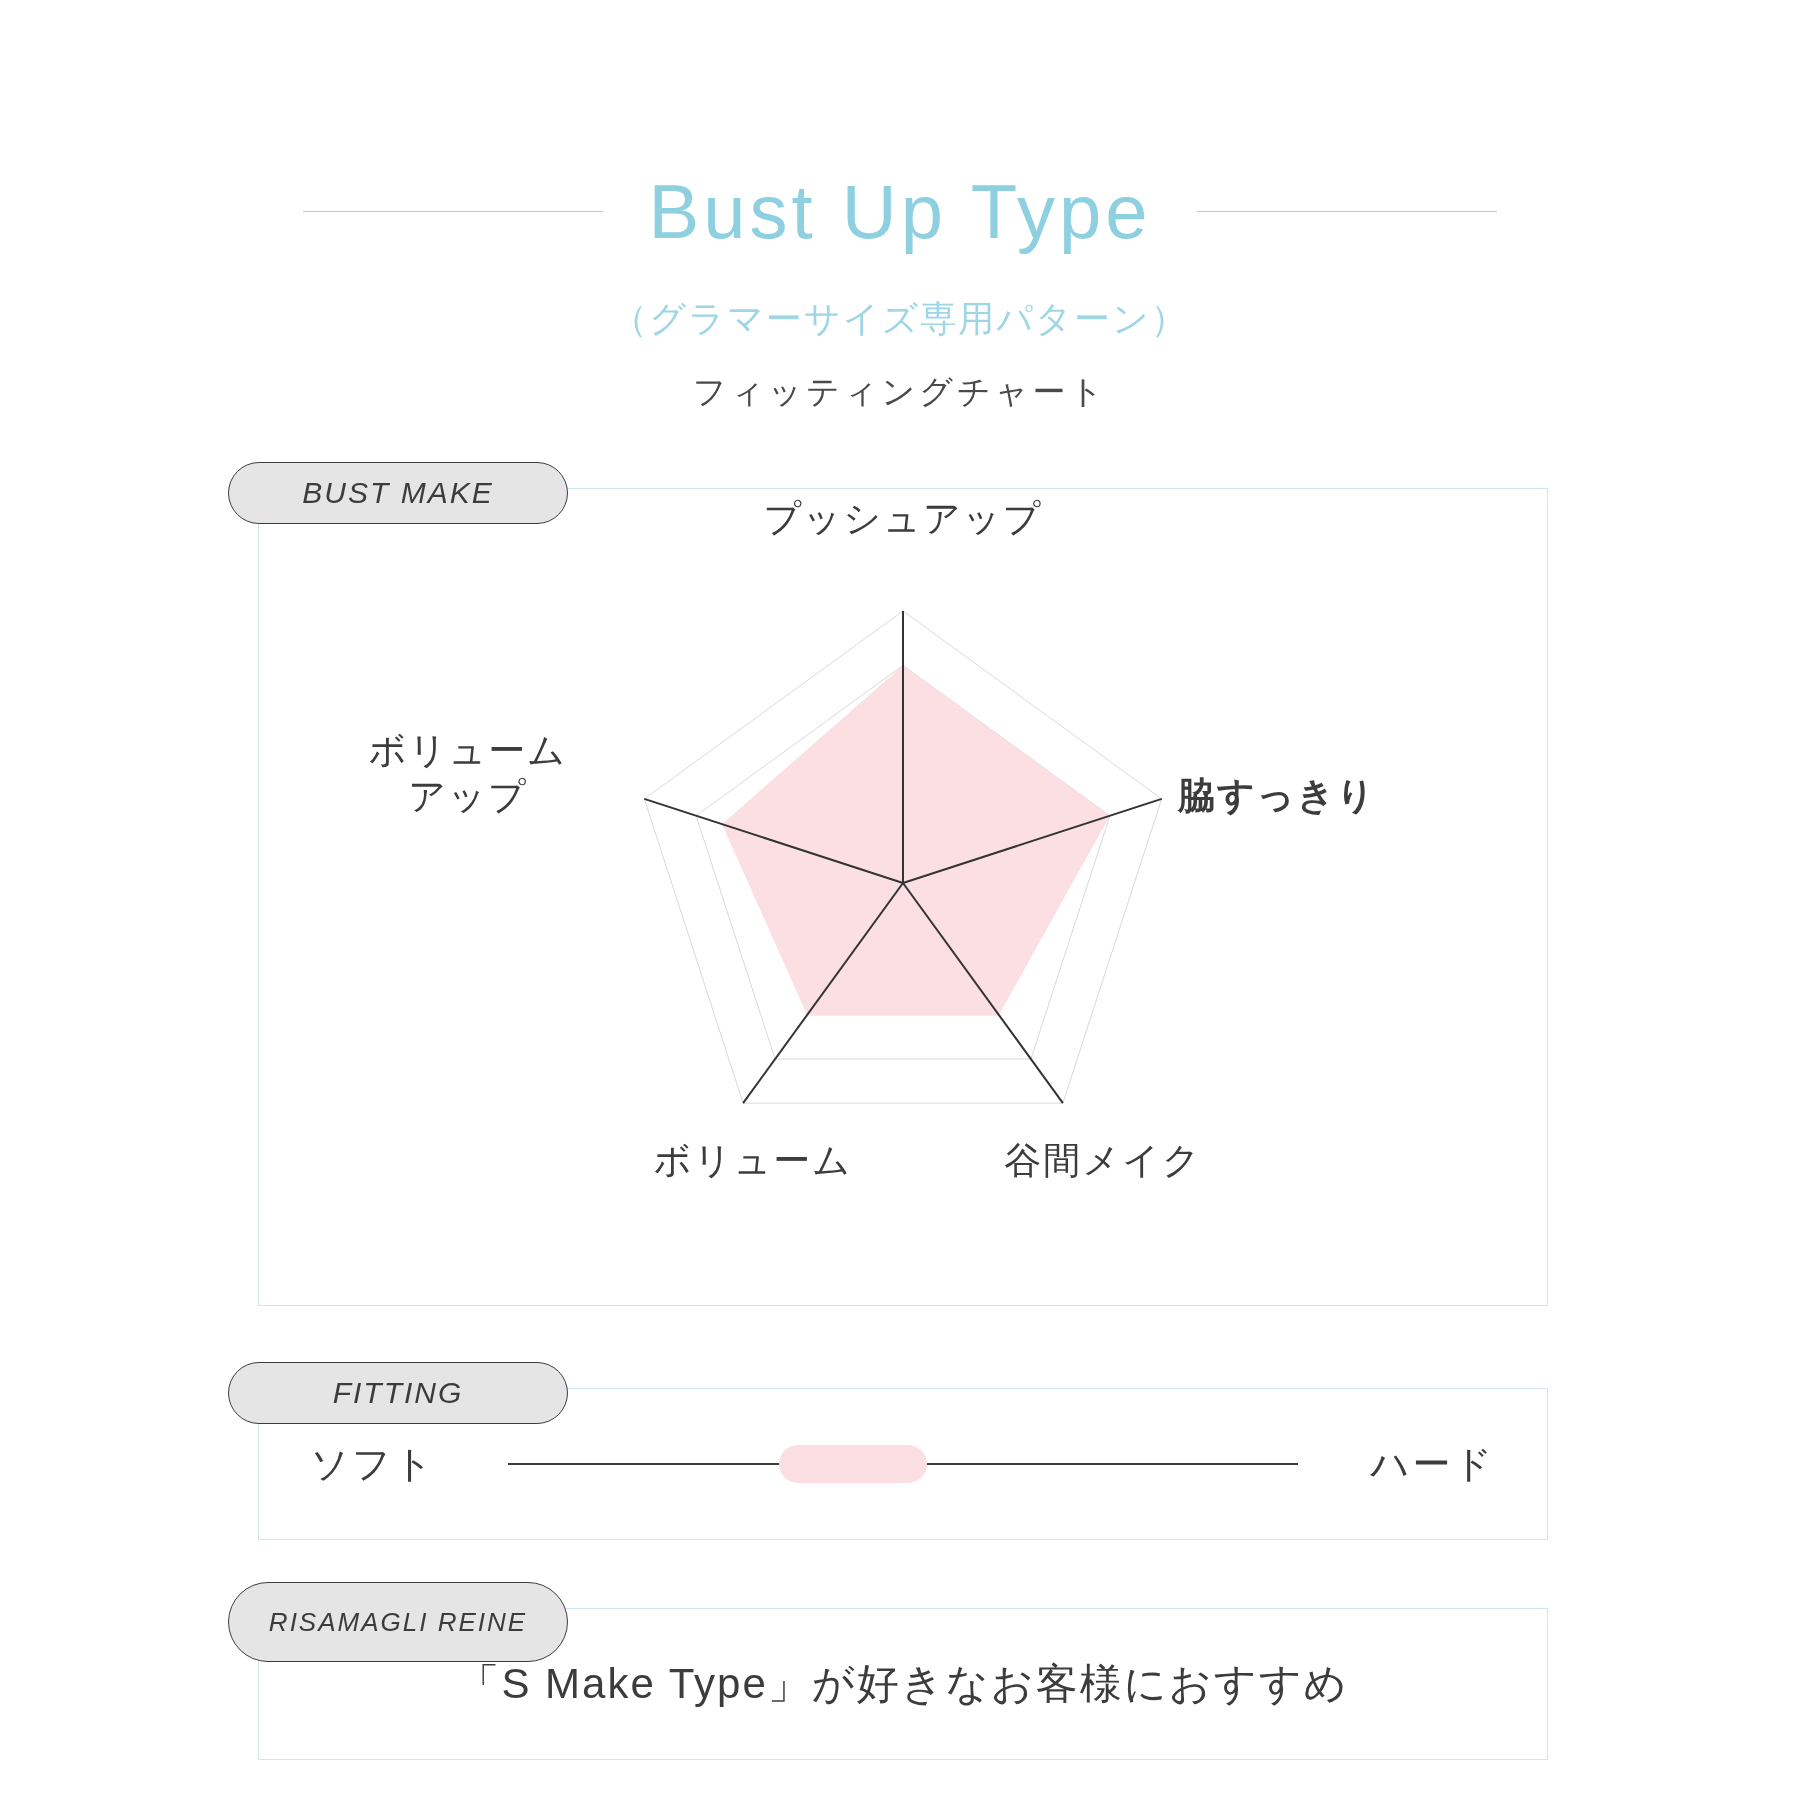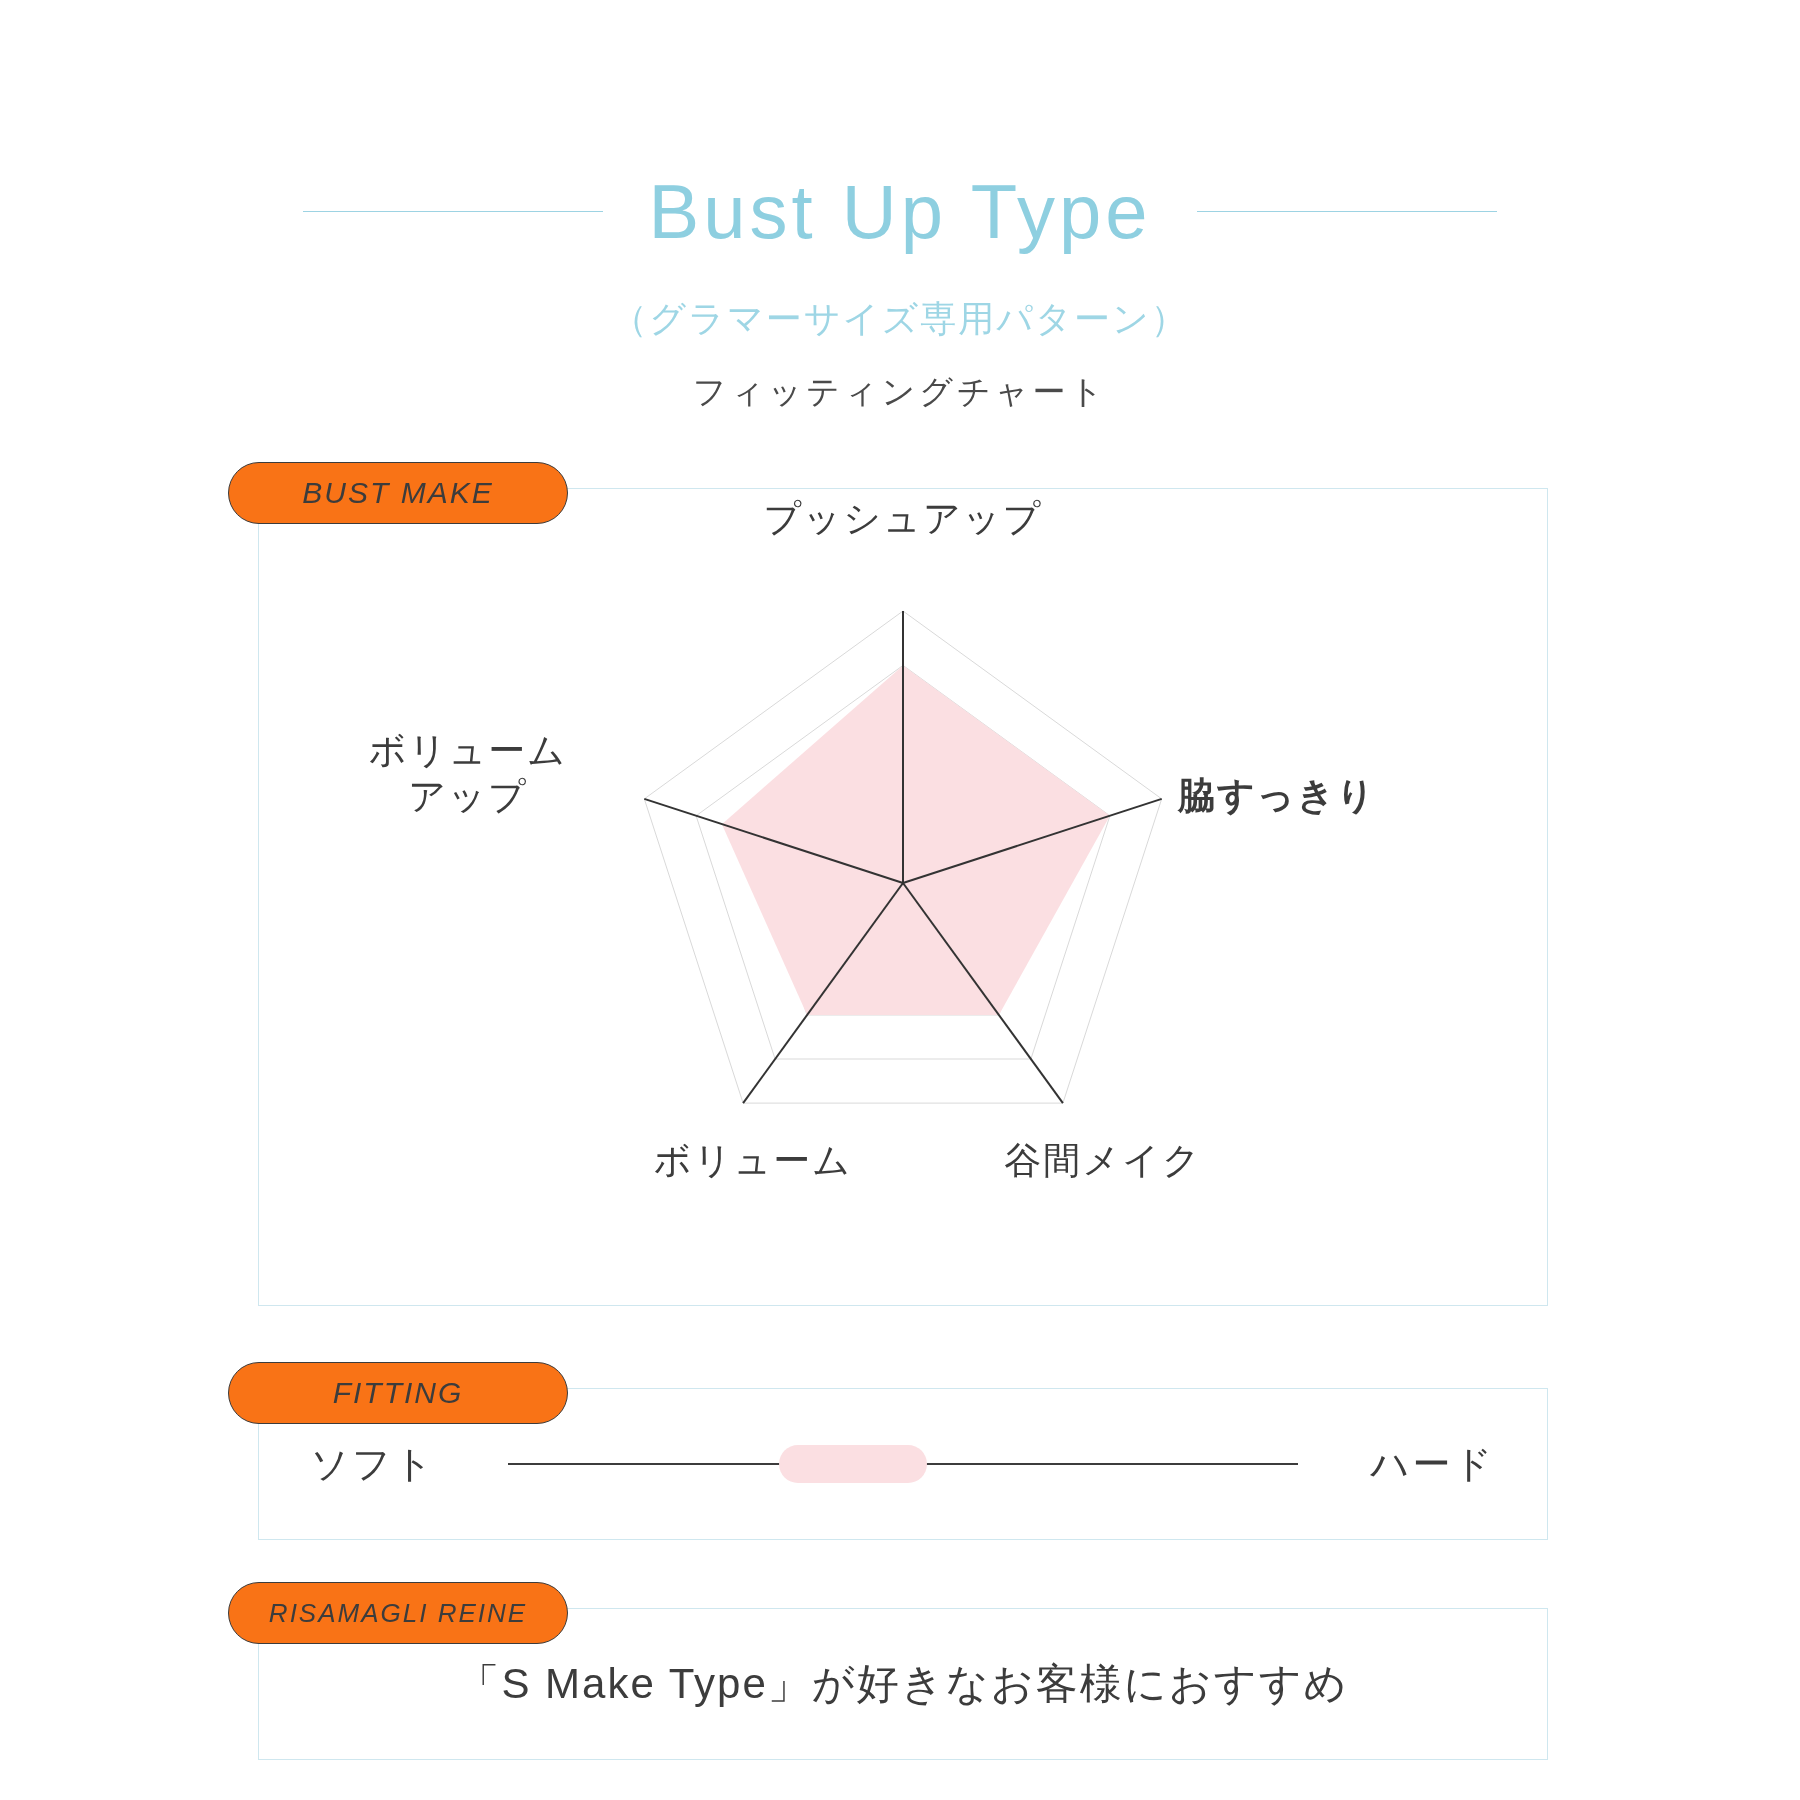--- a/index.html
+++ b/index.html
@@ -83,40 +83,40 @@
   
   .panel {
     position: absolute;
     border: 1px solid #cfe7ef;
     box-sizing: border-box;
   }
   .panel-label {
     position: absolute;
     border: 1.5px solid #3c3c3c;
     border-radius: 40px;
-    background: #f97316;
+    background: #e5e5e5;
     display: flex;
     align-items: center;
     justify-content: center;
     font-style: italic;
     font-size: 30px;
     letter-spacing: 2px;
     color: #3c3c3c;
     box-sizing: border-box;
     font-family: "Liberation Sans", sans-serif;
   }
 
   #panel-bust { left: 258px; top: 488px; width: 1290px; height: 818px; }
   #label-bust { left: 228px; top: 462px; width: 340px; height: 62px; }
 
   #panel-fitting { left: 258px; top: 1388px; width: 1290px; height: 152px; }
   #label-fitting { left: 228px; top: 1362px; width: 340px; height: 62px; }
 
   #panel-reine { left: 258px; top: 1608px; width: 1290px; height: 152px; }
-  #label-reine { left: 228px; top: 1582px; width: 340px; height: 62px; font-size: 26px; }
+  #label-reine { left: 228px; top: 1582px; width: 340px; height: 80px; font-size: 26px; }
 
   
   #radar-wrap {
     position: absolute;
     left: 258px;
     top: 488px;
     width: 1290px;
     height: 818px;
   }
   .axis-label {

